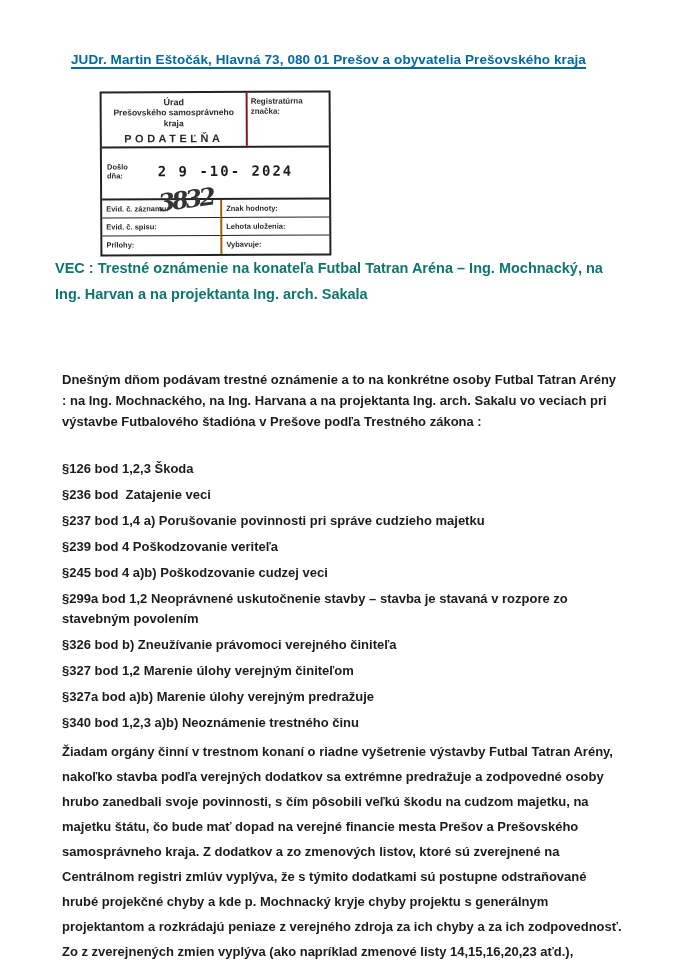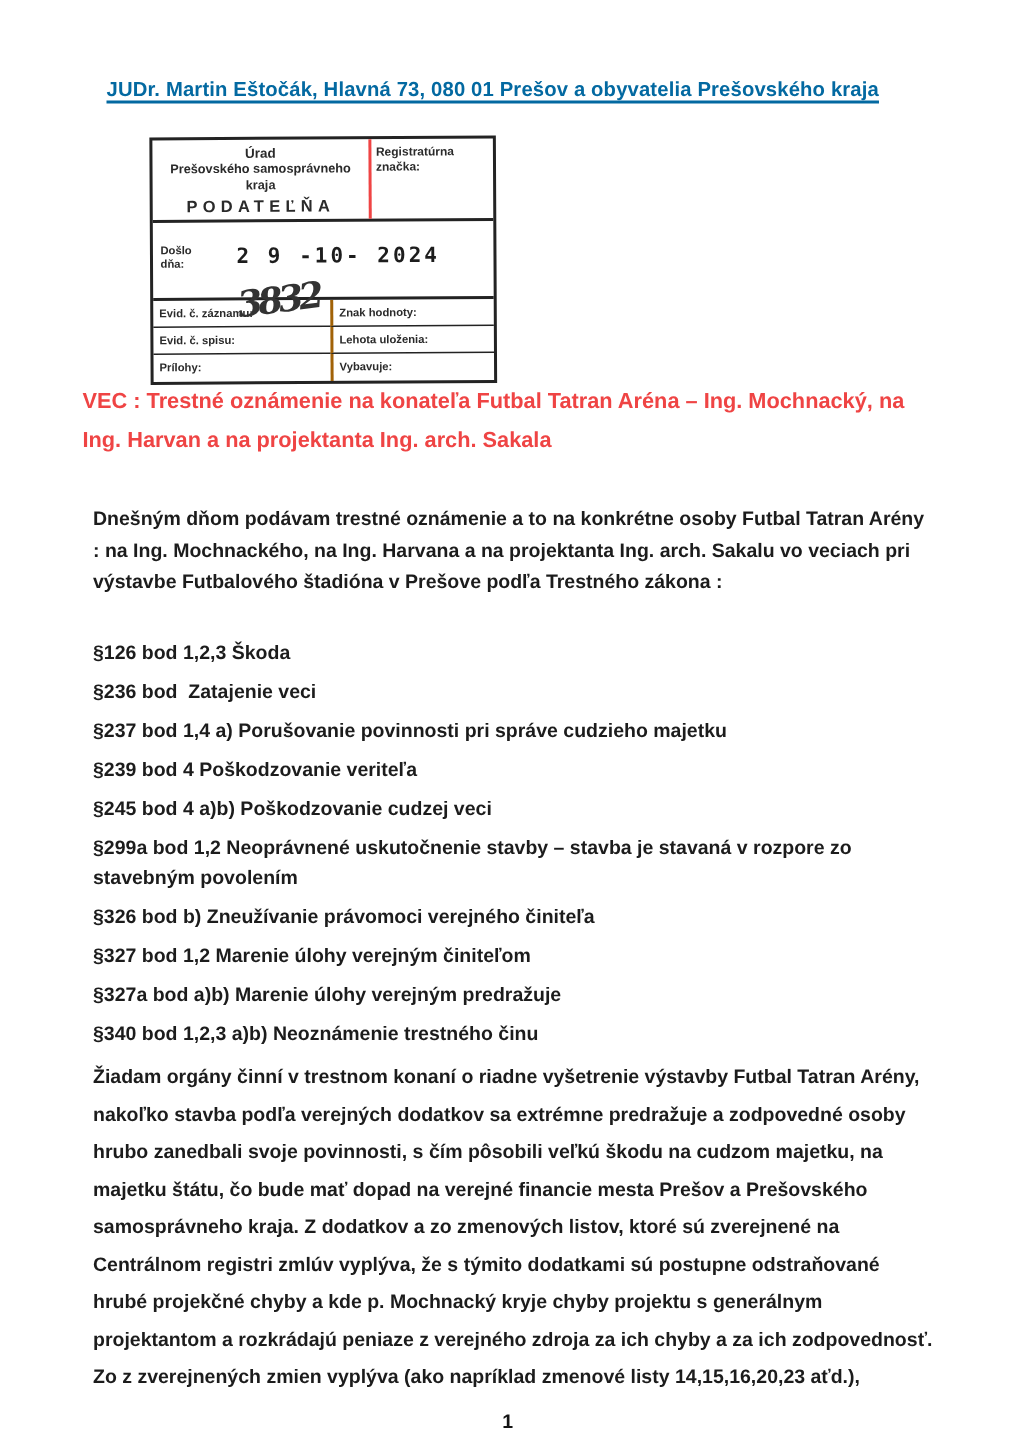--- a/index.html
+++ b/index.html
@@ -15,21 +15,21 @@
     font-size:13.5px; font-weight:bold; color:#0369a1;
     text-decoration:underline; text-decoration-thickness:1.5px; text-underline-offset:3px;
     letter-spacing:0.1px;
   }
   
   .stamp {
     position:absolute; top:91px; left:100px; width:231px;
     border:2px solid #232323; transform:rotate(-0.3deg); color:#2a2a2a;
   }
   .stamp-row1 { display:flex; border-bottom:2px solid #232323; min-height:47px; }
-  .office { width:146px; border-right:2px solid #ef4444; text-align:center; padding:4px 2px 2px; }
+  .office { width:146px; border-right:2px solid #7f1d1d; text-align:center; padding:4px 2px 2px; }
   .office-l1 { font-size:9px;  font-weight:bold; line-height:10px; }
   .office-l2 { font-size:8.5px; font-weight:bold; line-height:11px; }
   .office-l3 { font-size:11px; font-weight:bold; letter-spacing:3.5px; margin-top:3px; }
   .regmark { flex:1; font-size:8px; font-weight:bold; line-height:10px; padding:4px 3px; }
   .stamp-row2 { position:relative; height:52px; border-bottom:2px solid #232323; }
   .doslo { position:absolute; left:5px; top:14px; font-size:7.5px; font-weight:bold; line-height:9px; }
   .date-stamp {
     position:absolute; left:20px; right:0; top:15px; text-align:center;
     font-family:"DejaVu Sans Mono", monospace; font-size:14px; font-weight:bold;
     letter-spacing:2px; color:#1d1d1d;
@@ -45,21 +45,21 @@
     position:absolute; left:56px; top:92px;
     font-family:"DejaVu Serif", serif; font-style:italic; font-weight:bold;
     font-size:24px; letter-spacing:-3px; color:#333333;
     transform:rotate(-7deg);
   }
   
   .recipient { position:absolute; top:103px; left:345px; font-size:15px; font-weight:bold; color:#0c0c0c; line-height:21px; }
   .recipient-gap { height:11px; }
   
   .content { position:absolute; top:255px; left:55px; width:567px; }
-  .subject { font-size:14.5px; font-weight:bold; line-height:26px; color:#ef4444; margin-bottom:28px; }
+  .subject { font-size:14.5px; font-weight:bold; line-height:26px; color:#0f766e; margin-bottom:62px; }
   .para {
     font-size:13px; font-weight:bold; line-height:21px; color:#1c1c1c;
     padding-left:7px; white-space:pre-wrap;
   }
   .intro { margin-bottom:27px; }
   .section-item {
     font-size:13px; font-weight:bold; line-height:20px; color:#1c1c1c;
     padding-left:7px; margin-bottom:6px; white-space:pre-wrap;
   }
   .closing { line-height:25px; margin-top:0; }

